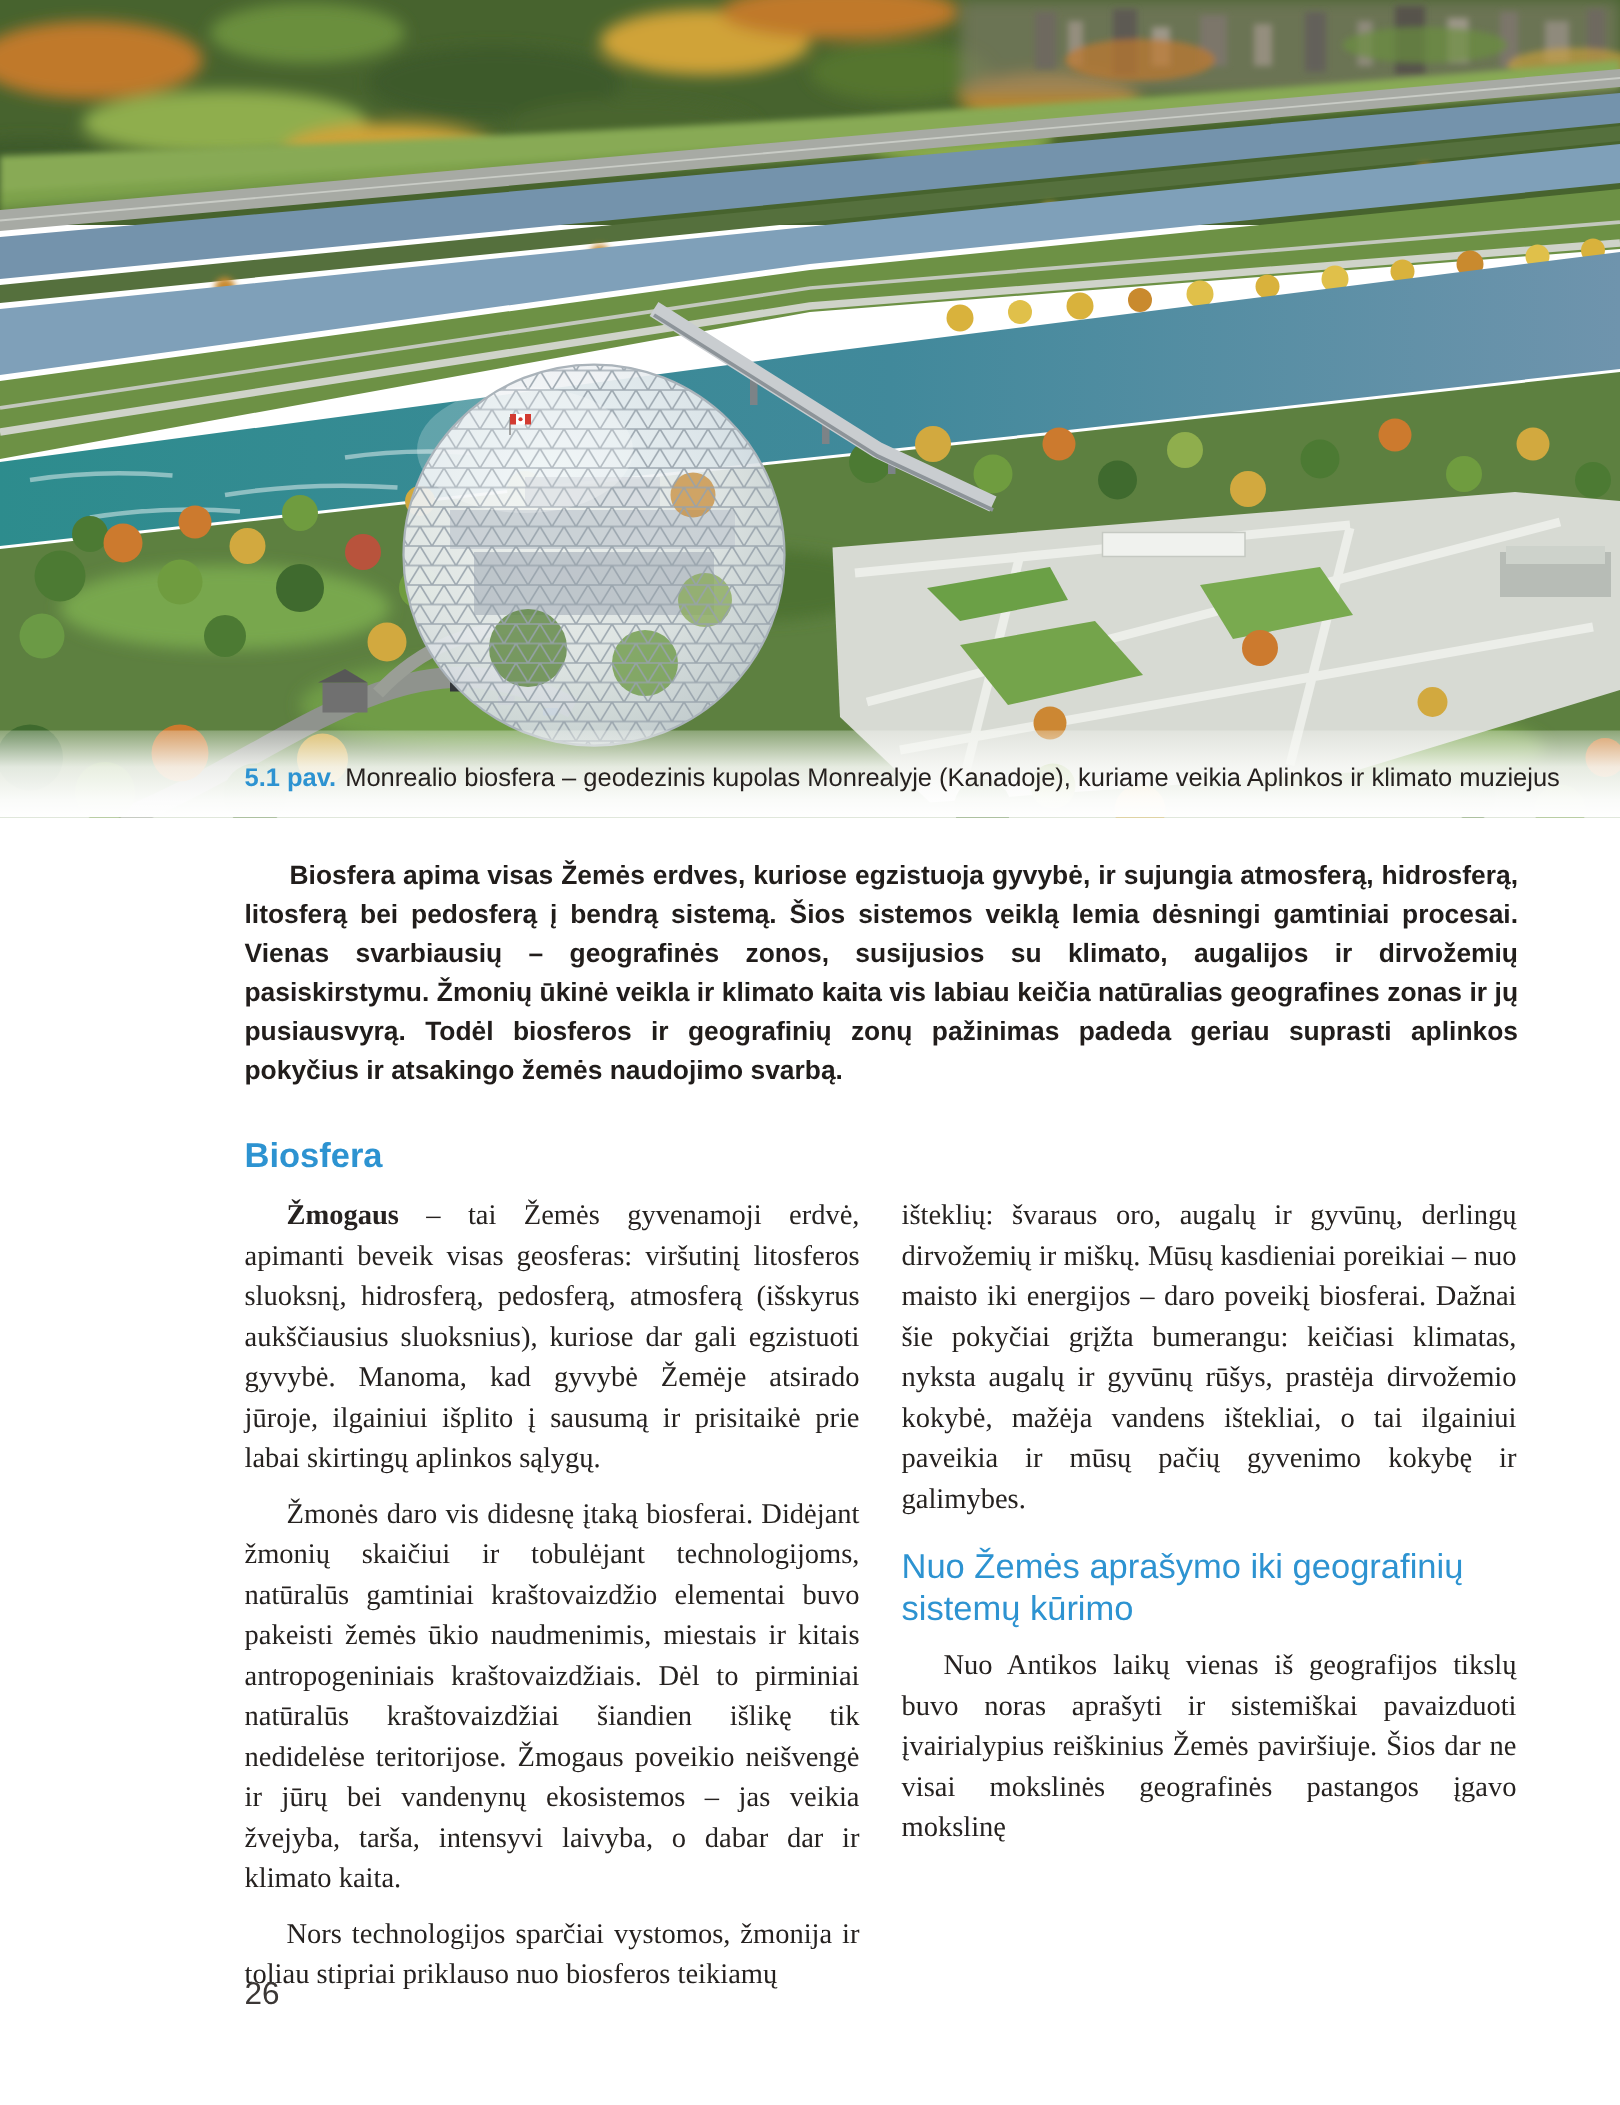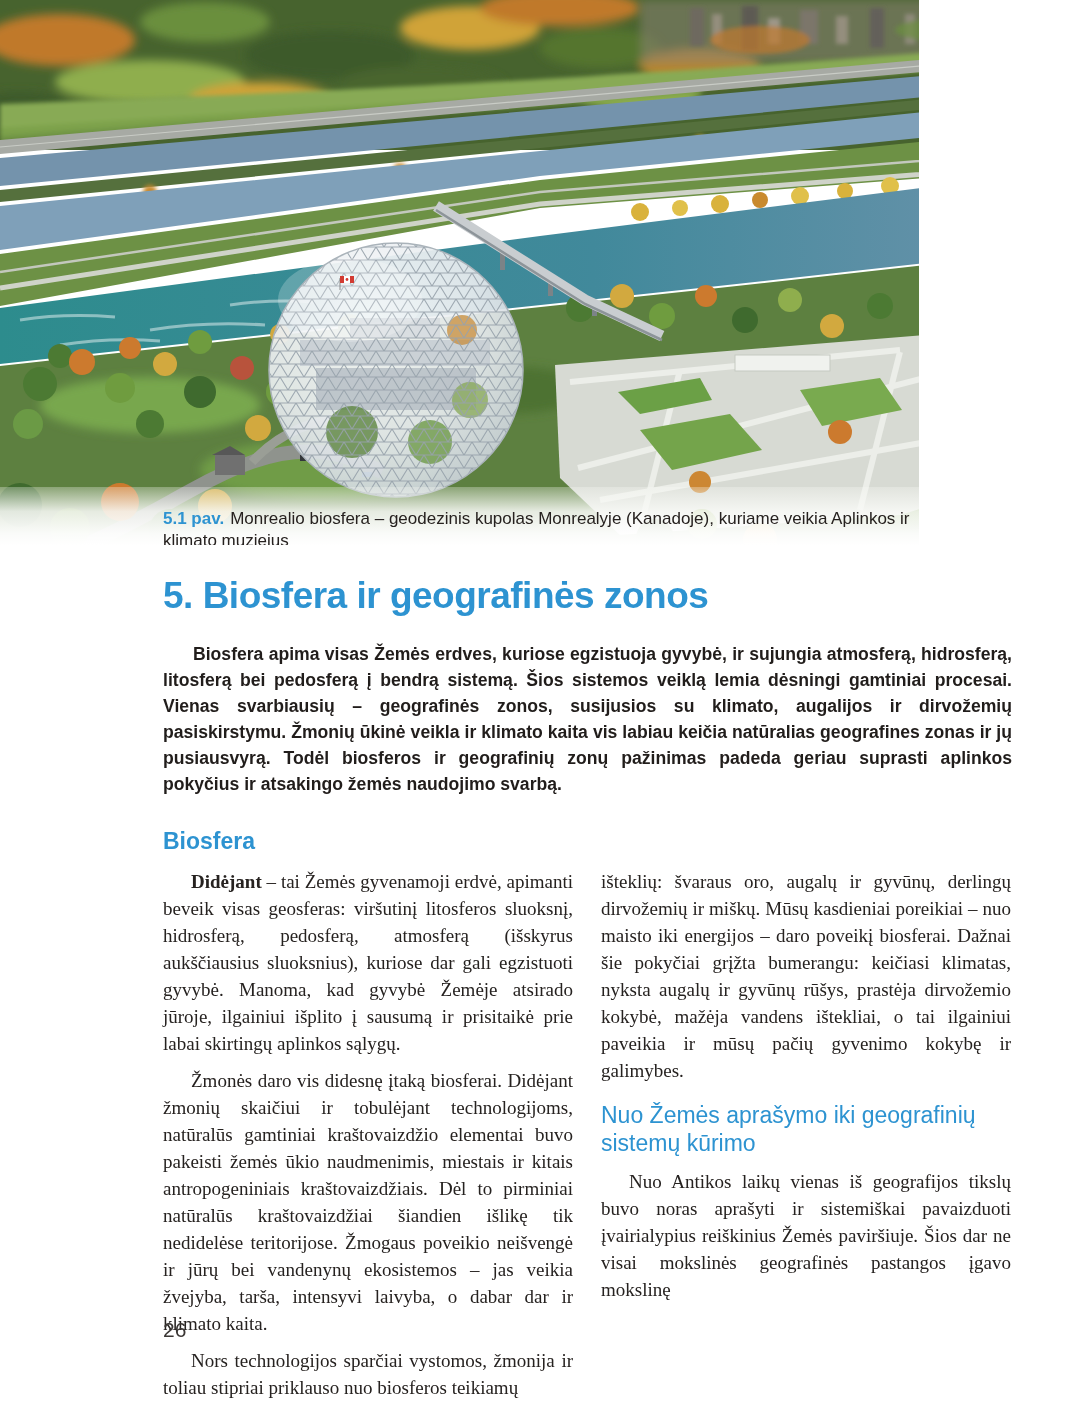--- a/index.html
+++ b/index.html
@@ -1,20 +1,20 @@
 <!DOCTYPE html>
 <html lang="lt"><head>
 <meta charset="utf-8">
 <style>
   html,body{margin:0;padding:0;}
   body{width:1080px;height:1403px;background:#ffffff;font-family:"Liberation Sans",sans-serif;}
   .page{position:relative;width:1080px;height:1403px;background:#ffffff;overflow:hidden;}
 
   
-  .figure{position:absolute;top:0;left:0;width:919px;height:545px;overflow:hidden;}
+  .figure{position:absolute;top:0;left:0;width:1080px;height:545px;overflow:hidden;}
   .figure svg{display:block;}
   .caption-band{position:absolute;left:0;right:0;bottom:0;height:58px;
     background:linear-gradient(180deg,rgba(248,250,245,0.30) 0%,rgba(249,250,247,0.88) 42%,rgba(255,255,255,0.97) 80%,#ffffff 100%);}
   .caption{position:absolute;left:163px;top:21px;font-size:17px;line-height:22px;color:#26211f;}
   .caption .cap-label{font-weight:bold;color:#2d93d1;margin-right:6px;}
 
   
   .content{position:absolute;top:545px;left:163px;width:849px;color:#26211f;}
   h1.chapter{margin:31px 0 0 0;font-size:37px;line-height:40px;font-weight:bold;color:#2d93d1;letter-spacing:-0.5px;}
   .intro{margin:25px 0 0 0;font-size:17.6px;line-height:26px;font-weight:bold;color:#211d1b;
@@ -279,29 +279,28 @@
     </svg>
 
     <div class="caption-band">
       <div class="caption">
         <span class="cap-label">5.1 pav.</span><span>Monrealio biosfera – geodezinis kupolas Monrealyje (Kanadoje), kuriame veikia Aplinkos ir klimato muziejus</span>
       </div>
     </div>
   </div>
 
   <div class="content">
-    <h1 class="chapter">5. Biosfera ir geografinės zonos</h1>
 
     <p class="intro">Biosfera apima visas Žemės erdves, kuriose egzistuoja gyvybė, ir sujungia atmosferą, hidrosferą, litosferą bei pedosferą į bendrą sistemą. Šios sistemos veiklą lemia dėsningi gamtiniai procesai. Vienas svarbiausių – geografinės zonos, susijusios su klimato, augalijos ir dirvožemių pasiskirstymu. Žmonių ūkinė veikla ir klimato kaita vis labiau keičia natūralias geografines zonas ir jų pusiausvyrą. Todėl biosferos ir geografinių zonų pažinimas padeda geriau suprasti aplinkos pokyčius ir atsakingo žemės naudojimo svarbą.</p>
 
     <h2 class="section">Biosfera</h2>
 
     <div class="columns">
       <div class="col">
-        <p><span class="lead">Didėjant</span><span> – tai Žemės gyvenamoji erdvė, apimanti beveik visas geosferas: viršutinį litosferos sluoksnį, hidrosferą, pedosferą, atmosferą (išskyrus aukščiausius sluoksnius), kuriose dar gali egzistuoti gyvybė. Manoma, kad gyvybė Žemėje atsirado jūroje, ilgainiui išplito į sausumą ir prisitaikė prie labai skirtingų aplinkos sąlygų.</span></p>
+        <p><span class="lead">Žmogaus</span><span> – tai Žemės gyvenamoji erdvė, apimanti beveik visas geosferas: viršutinį litosferos sluoksnį, hidrosferą, pedosferą, atmosferą (išskyrus aukščiausius sluoksnius), kuriose dar gali egzistuoti gyvybė. Manoma, kad gyvybė Žemėje atsirado jūroje, ilgainiui išplito į sausumą ir prisitaikė prie labai skirtingų aplinkos sąlygų.</span></p>
         <p>Žmonės daro vis didesnę įtaką biosferai. Didėjant žmonių skaičiui ir tobulėjant technologijoms, natūralūs gamtiniai kraštovaizdžio elementai buvo pakeisti žemės ūkio naudmenimis, miestais ir kitais antropogeniniais kraštovaizdžiais. Dėl to pirminiai natūralūs kraštovaizdžiai šiandien išlikę tik nedidelėse teritorijose. Žmogaus poveikio neišvengė ir jūrų bei vandenynų ekosistemos – jas veikia žvejyba, tarša, intensyvi laivyba, o dabar dar ir klimato kaita.</p>
         <p>Nors technologijos sparčiai vystomos, žmonija ir toliau stipriai priklauso nuo biosferos teikiamų</p>
       </div>
       <div class="col">
         <p class="no-indent">išteklių: švaraus oro, augalų ir gyvūnų, derlingų dirvožemių ir miškų. Mūsų kasdieniai poreikiai – nuo maisto iki energijos – daro poveikį biosferai. Dažnai šie pokyčiai grįžta bumerangu: keičiasi klimatas, nyksta augalų ir gyvūnų rūšys, prastėja dirvožemio kokybė, mažėja vandens ištekliai, o tai ilgainiui paveikia ir mūsų pačių gyvenimo kokybę ir galimybes.</p>
         <h2 class="inline-section">Nuo Žemės aprašymo iki geografinių sistemų kūrimo</h2>
         <p>Nuo Antikos laikų vienas iš geografijos tikslų buvo noras aprašyti ir sistemiškai pavaizduoti įvairialypius reiškinius Žemės paviršiuje. Šios dar ne visai mokslinės geografinės pastangos įgavo mokslinę</p>
       </div>
     </div>
   </div>

